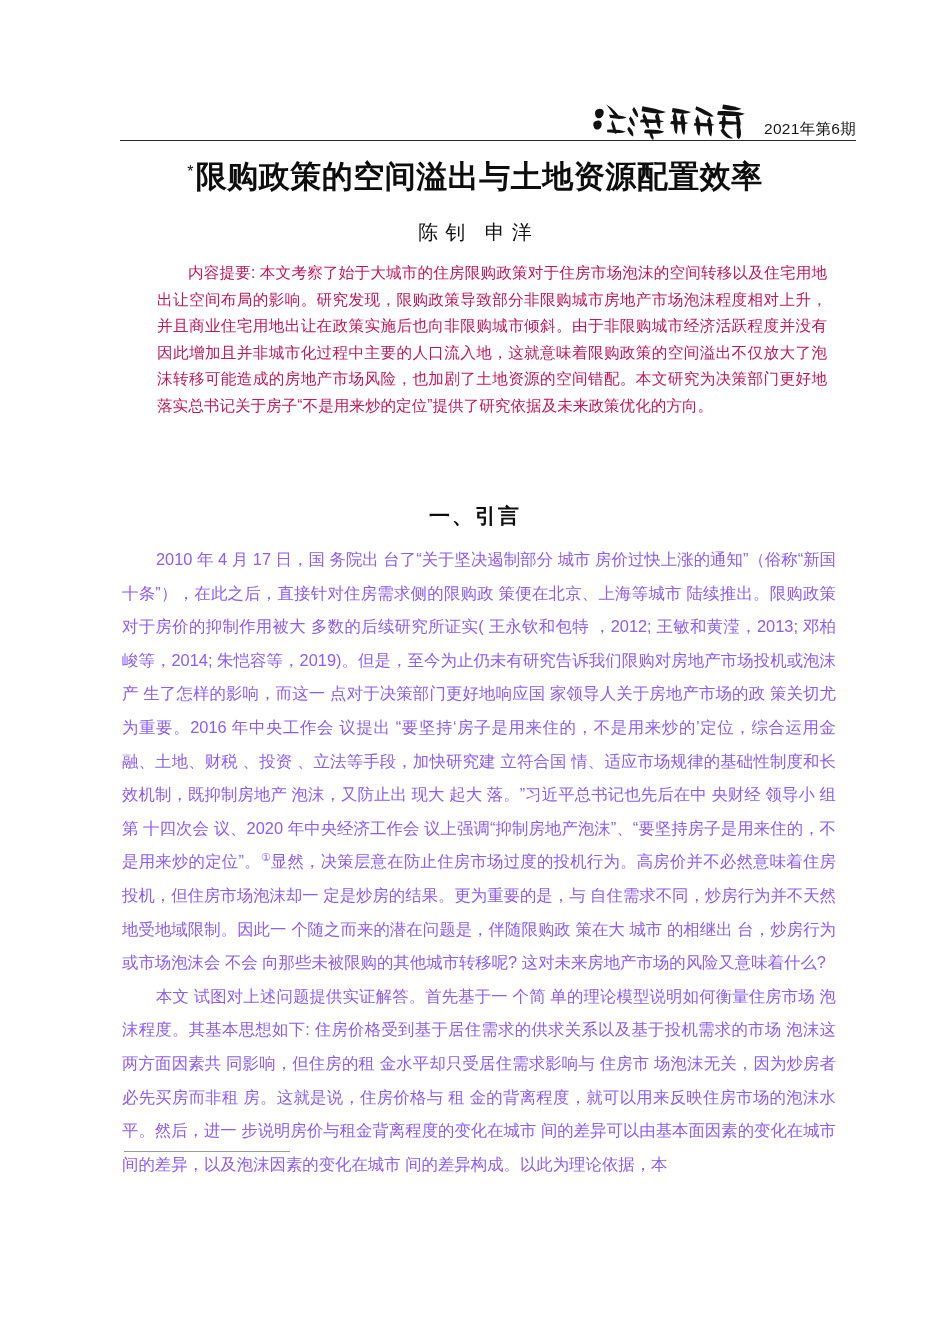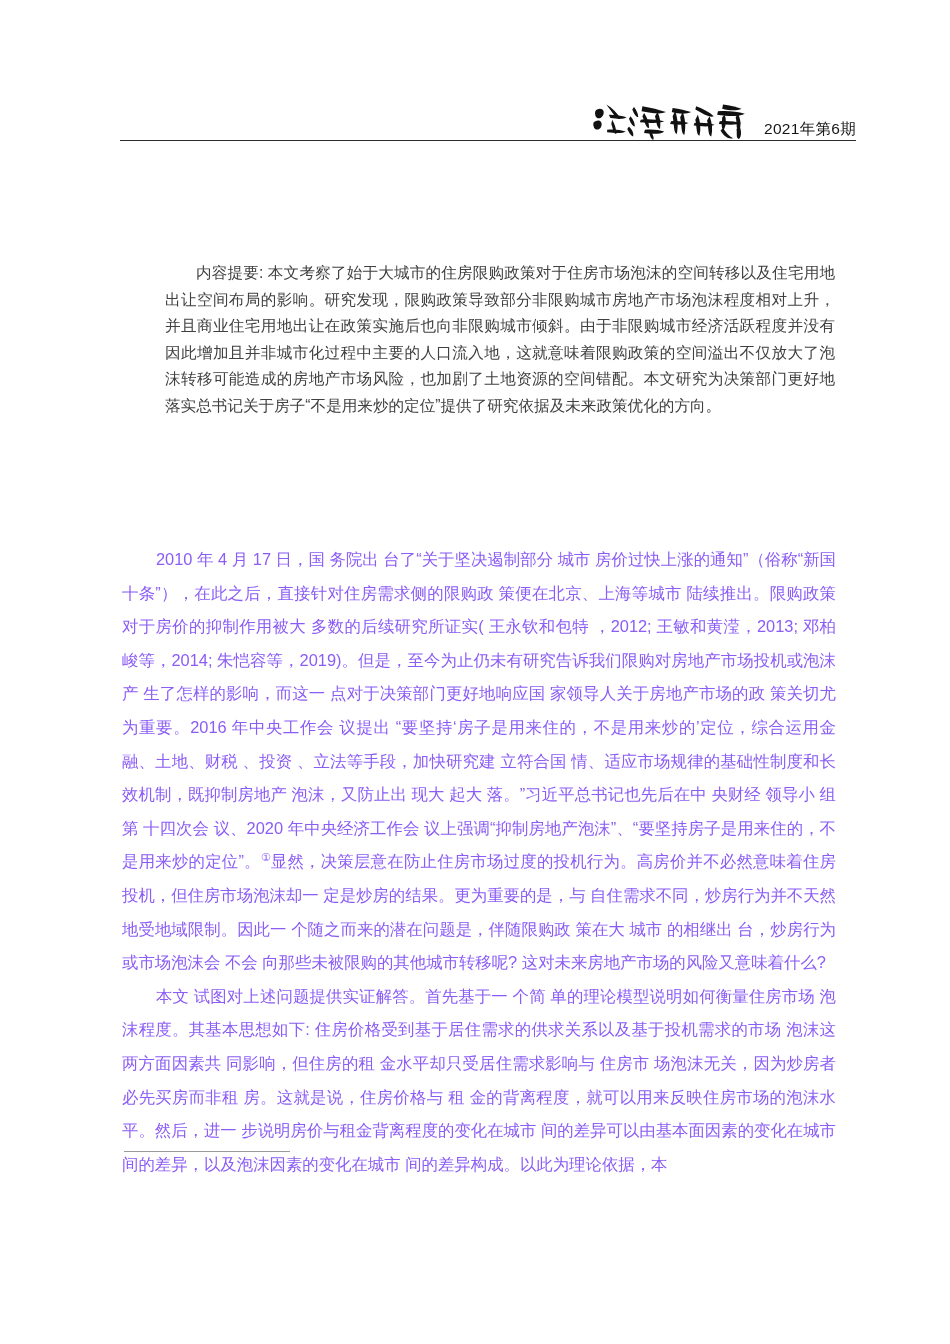--- a/index.html
+++ b/index.html
@@ -86,25 +86,25 @@
     font-size: 20px;
     letter-spacing: 7px;
     color: #111;
     text-indent: 7px;
   }
 
   
   .abstract-block {
     position: absolute;
     top: 260px;
-    left: 165px;
+    left: 157px;
     width: 670px;
     font-size: 15.6px;
     line-height: 26.5px;
-    color: #404040;
+    color: #be185d;
     text-align: justify;
     text-justify: inter-ideograph;
   }
   .abstract-para {
     margin: 0;
     text-indent: 31px;
   }
   .keywords-para {
     margin: 6px 0 0 0;
     text-indent: 31px;
@@ -198,26 +198,29 @@
         <path d="M156 38 C160 44 163 48 168 50 C163 52 157 48 153 41 Z"></path>
         <path d="M176 36 C178 42 178 48 175 51 C171 50 173 44 172 39 Z"></path>
       </g>
     </svg>
     <span class="issue-line">2021年第6期</span>
   </div>
 
   <div class="header-rule"></div>
 
   <div class="title-block">
+    <h1 class="article-title"><span class="title-star">*</span><span>限购政策的空间溢出与土地资源配置效率</span></h1>
+    <div class="authors">陈钊 申洋</div>
   </div>
 
   <div class="abstract-block">
     <p class="abstract-para">内容提要: 本文考察了始于大城市的住房限购政策对于住房市场泡沫的空间转移以及住宅用地出让空间布局的影响。研究发现，限购政策导致部分非限购城市房地产市场泡沫程度相对上升，并且商业住宅用地出让在政策实施后也向非限购城市倾斜。由于非限购城市经济活跃程度并没有因此增加且并非城市化过程中主要的人口流入地，这就意味着限购政策的空间溢出不仅放大了泡沫转移可能造成的房地产市场风险，也加剧了土地资源的空间错配。本文研究为决策部门更好地落实总书记关于房子“不是用来炒的定位”提供了研究依据及未来政策优化的方向。</p>
   </div>
 
+  <div class="section-heading">一、引言</div>
 
   <div class="body-block">
     <p class="body-para"><span>2010 年 4 月 17 日，国 务院出 台了“关于坚决遏制部分 城市 房价过快上涨的通知”（俗称“新国 十条”），在此之后，直接针对住房需求侧的限购政 策便在北京、上海等城市 陆续推出。限购政策对于房价的抑制作用被大 多数的后续研究所证实( 王永钦和包特 ，2012; 王敏和黄滢，2013; 邓柏峻等，2014; 朱恺容等，2019)。但是，至今为止仍未有研究告诉我们限购对房地产市场投机或泡沫产 生了怎样的影响，而这一 点对于决策部门更好地响应国 家领导人关于房地产市场的政 策关切尤为重要。2016 年中央工作会 议提出 “要坚持‘房子是用来住的，不是用来炒的’定位，综合运用金 融、土地、财税 、投资 、立法等手段，加快研究建 立符合国 情、适应市场规律的基础性制度和长效机制，既抑制房地产 泡沫，又防止出 现大 起大 落。”习近平总书记也先后在中 央财经 领导小 组第 十四次会 议、2020 年中央经济工作会 议上强调“抑制房地产泡沫”、“要坚持房子是用来住的，不是用来炒的定位”。</span><span class="fn-ref">①</span><span>显然，决策层意在防止住房市场过度的投机行为。高房价并不必然意味着住房投机，但住房市场泡沫却一 定是炒房的结果。更为重要的是，与 自住需求不同，炒房行为并不天然地受地域限制。因此一 个随之而来的潜在问题是，伴随限购政 策在大 城市 的相继出 台，炒房行为或市场泡沫会 不会 向那些未被限购的其他城市转移呢? 这对未来房地产市场的风险又意味着什么?</span></p>
     <p class="body-para">本文 试图对上述问题提供实证解答。首先基于一 个简 单的理论模型说明如何衡量住房市场 泡沫程度。其基本思想如下: 住房价格受到基于居住需求的供求关系以及基于投机需求的市场 泡沫这两方面因素共 同影响，但住房的租 金水平却只受居住需求影响与 住房市 场泡沫无关，因为炒房者必先买房而非租 房。这就是说，住房价格与 租 金的背离程度，就可以用来反映住房市场的泡沫水平。然后，进一 步说明房价与租金背离程度的变化在城市 间的差异可以由基本面因素的变化在城市 间的差异，以及泡沫因素的变化在城市 间的差异构成。以此为理论依据，本</p>
   </div>
 
   <div class="footnote-rule"></div>
 
 </div>
 

